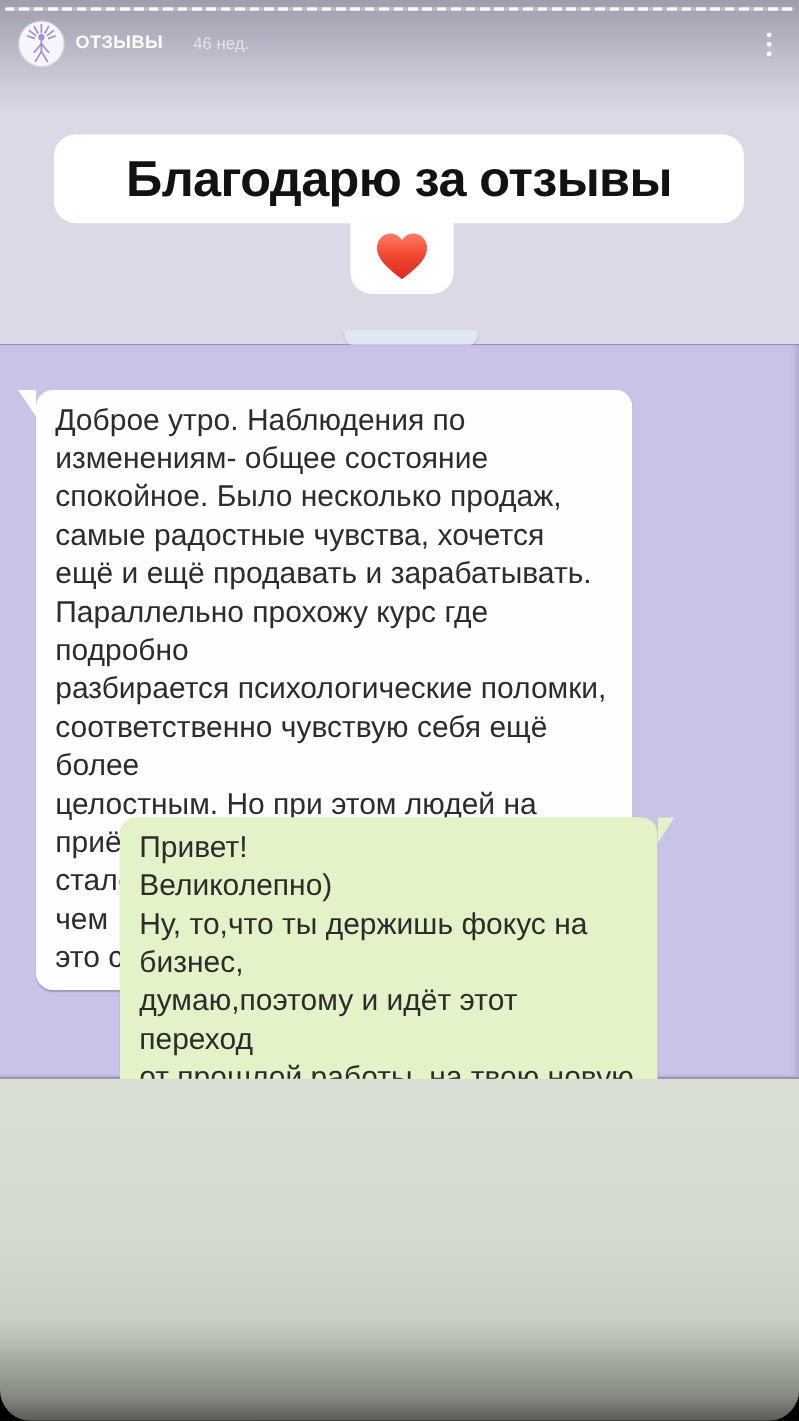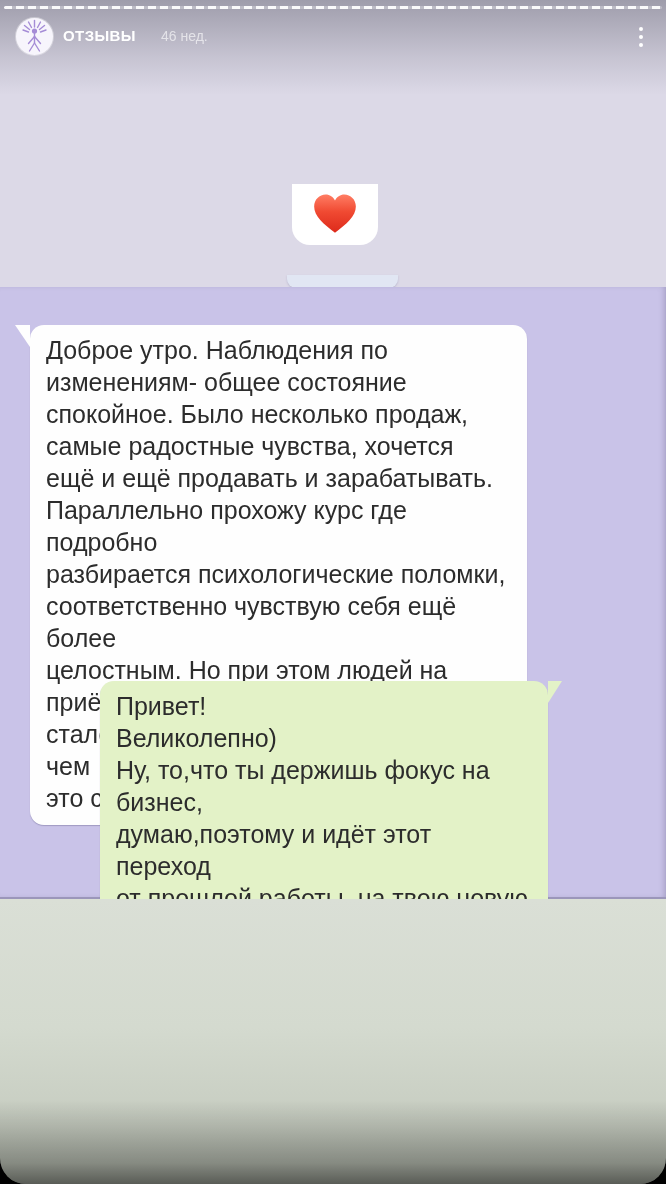--- a/index.html
+++ b/index.html
@@ -86,20 +86,23 @@
       </div>
       <span class="username">ОТЗЫВЫ</span>
       <span class="posted-age">46 нед.</span>
       <div class="kebab">
           <i></i>
           <i></i>
           <i></i>
         </div>
     </div>
 
+    <div class="title-card">
+      <span class="title-text">Благодарю за отзывы</span>
+    </div>
     <div class="heart-card">
       <svg width="46" height="44" viewBox="0 0 32 30">
         <defs>
           <linearGradient id="hg" x1="0" y1="0" x2="0" y2="1">
             <stop offset="0" stop-color="#ff7d64"></stop>
             <stop offset="0.45" stop-color="#f04a32"></stop>
             <stop offset="1" stop-color="#dd2a1b"></stop>
           </linearGradient>
         </defs>
         <path d="M16 28 C8 22 1.5 16.5 1.5 9.8 C1.5 5 5.2 1.5 9.5 1.5 C12.4 1.5 14.8 3.2 16 5.6 C17.2 3.2 19.6 1.5 22.5 1.5 C26.8 1.5 30.5 5 30.5 9.8 C30.5 16.5 24 22 16 28 Z" fill="url(#hg)"></path>

